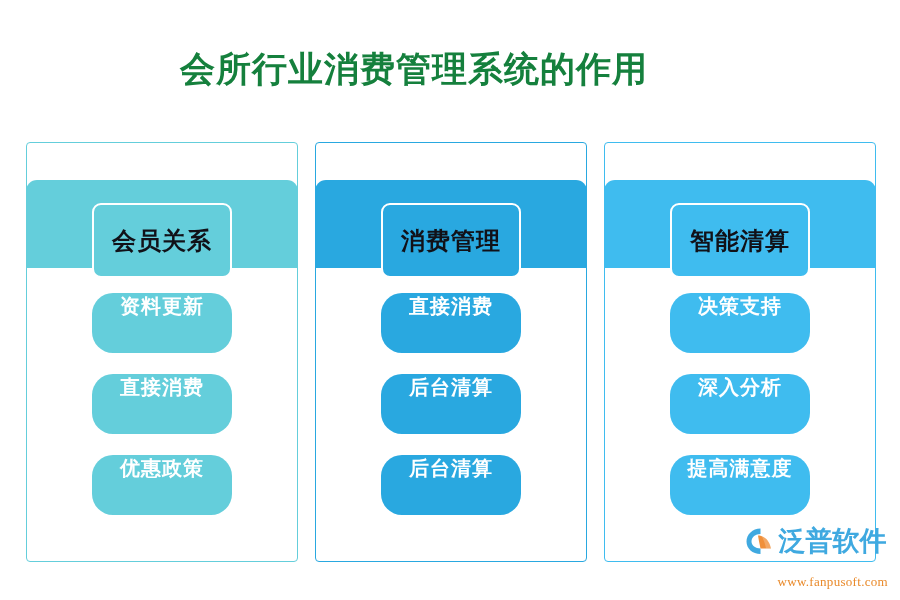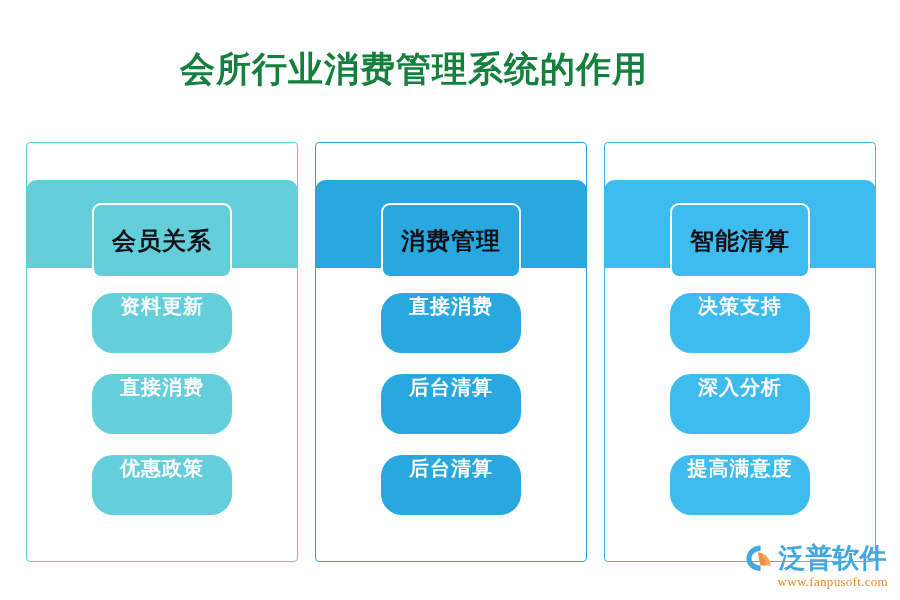--- a/index.html
+++ b/index.html
@@ -196,21 +196,21 @@
     letter-spacing: 0px;
     white-space: nowrap;
     line-height: 1;
     font-family: "Liberation Serif", "DejaVu Serif", serif;
   }
   .brand-url {
     font-size: 13px;
     color: #e98a2b;
     font-family: "Liberation Serif", "DejaVu Serif", serif;
     letter-spacing: 0.3px;
-    margin-top: 1px;
+    margin-top: 18px;
     margin-left: 33px;
     white-space: nowrap;
   }
 </style>
 </head>
 <body>
 
 <div class="canvas">
 
   <div class="page-title">会所行业消费管理系统的作用</div>

